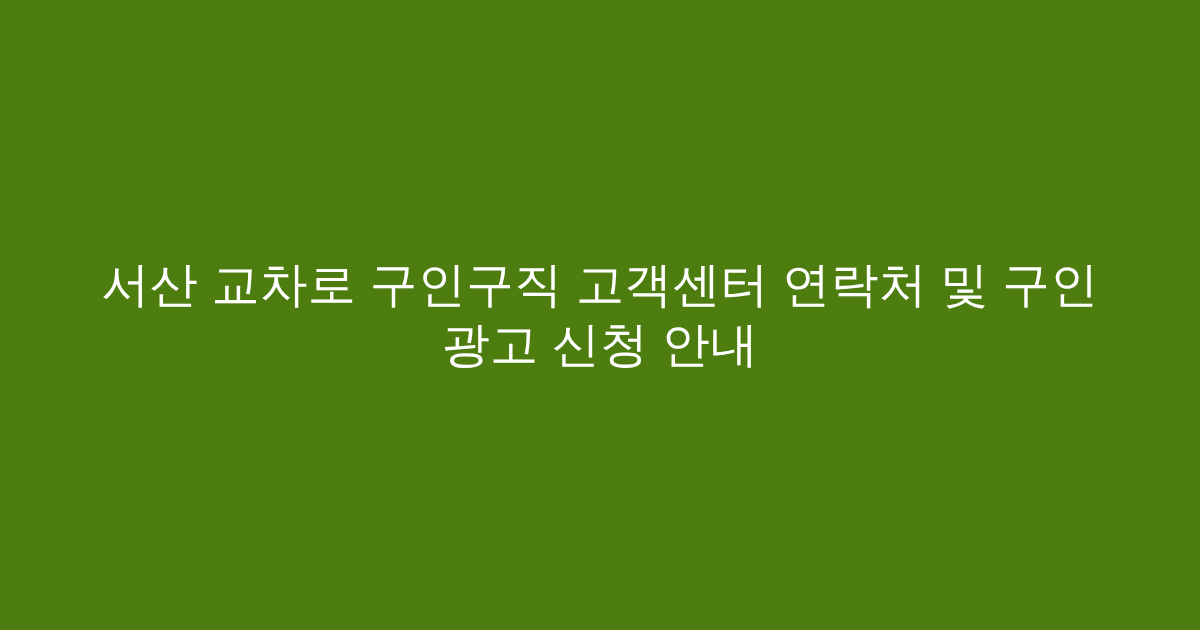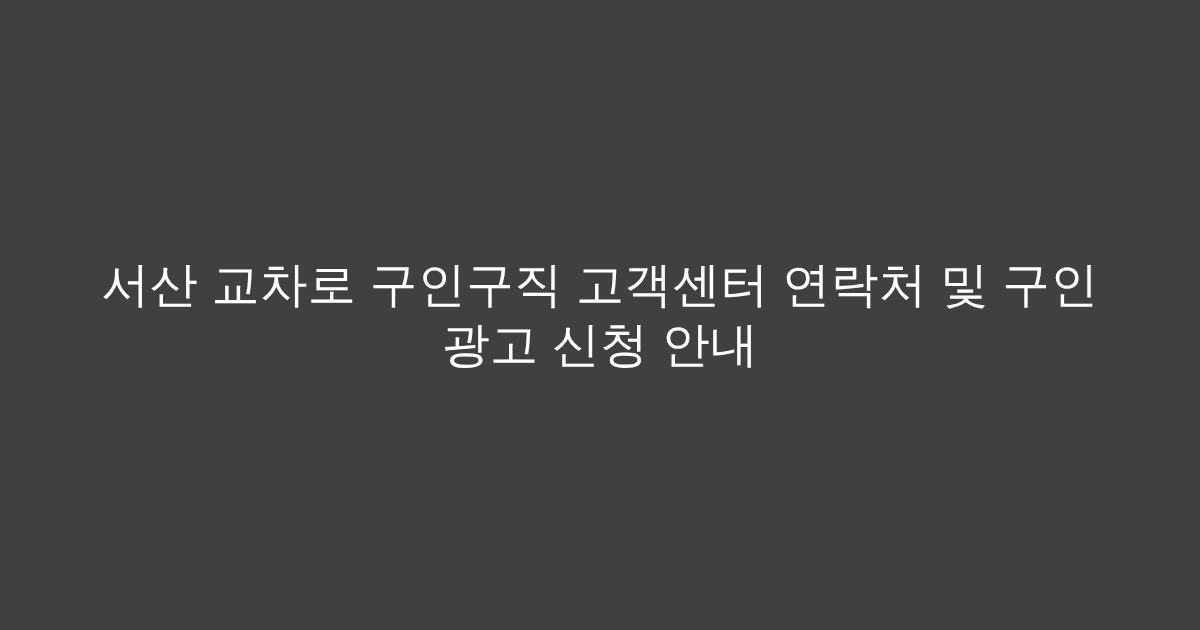--- a/index.html
+++ b/index.html
@@ -44,21 +44,21 @@
     line-height: 60px;
     letter-spacing: 0.2px;
     word-break: keep-all;
     white-space: normal;
     text-align: center;
   }
 </style>
 </head>
 <body>
 
-<div class="og-card" style="background: #404040; width: 1200px; height: 630px;">
+<div class="og-card" style="background: #4d7c0f; width: 1200px; height: 630px;">
 
   <div class="title-block">
 
     <h1 class="og-title" style="color: rgb(255, 255, 255); font-size: 48px; line-height: 60px; text-align: center;">서산 교차로 구인구직 고객센터 연락처 및 구인 광고 신청 안내</h1>
 
   </div>
 
 </div>
 
 </body></html>

